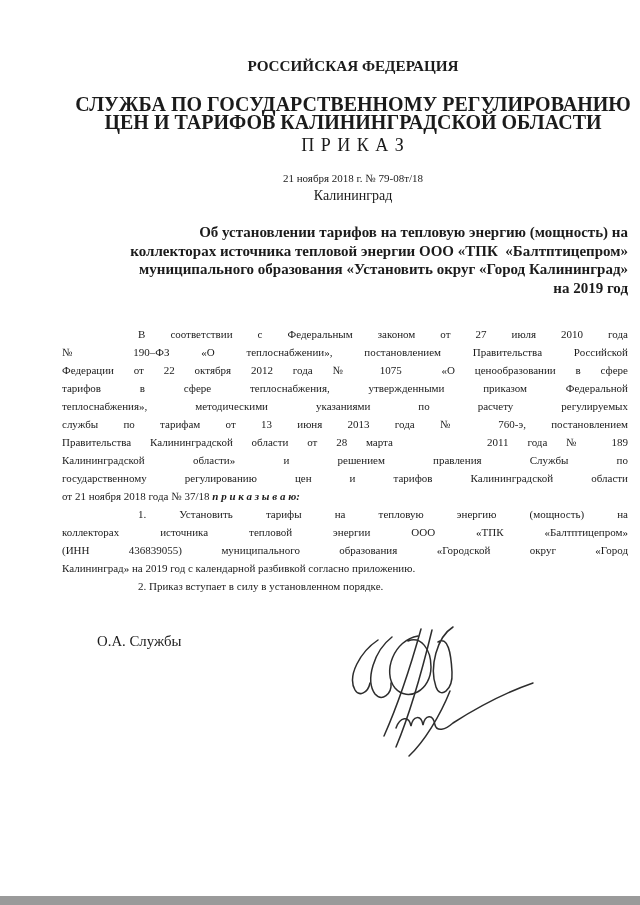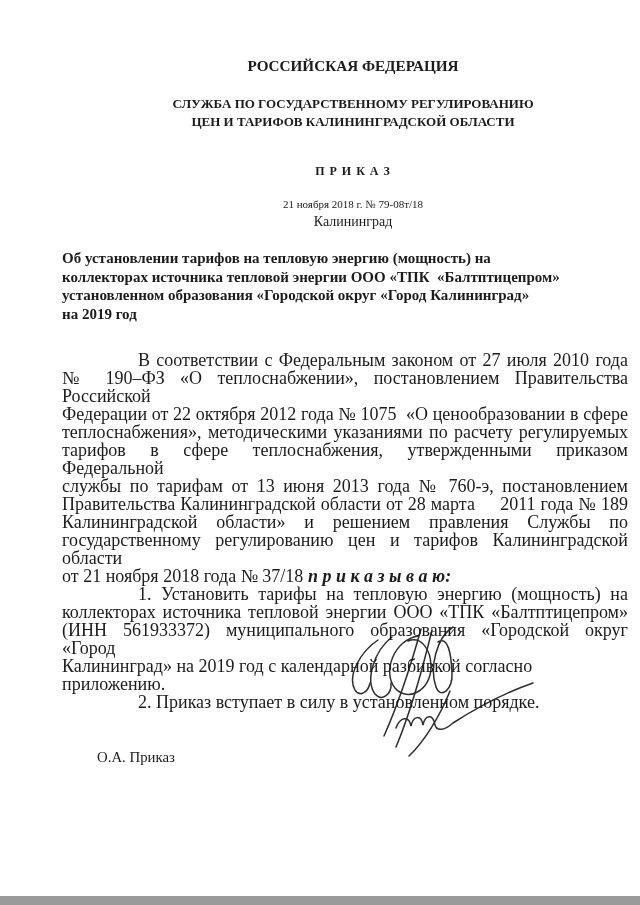--- a/index.html
+++ b/index.html
@@ -9,28 +9,28 @@
     margin:0 auto;
     background:#ffffff;
     color:#1b1b1b;
     font-family:"Liberation Serif", serif;
     box-sizing:border-box;
     padding-top:57px;
     overflow:hidden;
   }
   .head { width:566px; margin-left:70px; text-align:center; }
   .h-country { font-size:15.2px; font-weight:bold; line-height:18px; }
-  .agency { margin-top:20px; font-size:13px; font-weight:bold; line-height:18px; }
-  .prikaz  { margin-top:31px; font-size:12px; font-weight:bold; letter-spacing:1px; line-height:18px; }
+  .agency { margin-top:20px; font-size:20px; font-weight:bold; line-height:18px; }
+  .prikaz  { margin-top:5px; font-size:18px; font-weight:normal; letter-spacing:1px; line-height:18px; }
   .date    { margin-top:16px; font-size:11px; line-height:17px; }
   .city    { font-size:14px; line-height:17px; }
   .title { width:566px; margin-left:62px; margin-top:19px; }
-  .tline { text-align:left; font-weight:bold; font-size:15px; line-height:18.5px; }
+  .tline { text-align:right; font-weight:bold; font-size:15px; line-height:18.5px; }
   .body  { width:566px; margin-left:62px; margin-top:28px; }
-  .bline { font-size:18px; line-height:18px; white-space:pre-wrap; }
+  .bline { font-size:11px; line-height:18px; white-space:pre-wrap; }
   .bline.just { text-align:justify; text-align-last:justify; }
   .bline.ind  { text-indent:76px; }
   .bline .b { font-weight:bold;font-style:italic; }
   .bline .u { text-decoration-thickness:1px; text-underline-offset:2px; }
   .sig-row {
     width:566px; margin-left:62px; margin-top:37px;
     display:flex; justify-content:space-between;
     box-sizing:border-box; padding-left:35px; padding-right:16px;
     font-size:14.8px; line-height:18px;
   }
@@ -53,44 +53,44 @@
       <div>ЦЕН И ТАРИФОВ КАЛИНИНГРАДСКОЙ ОБЛАСТИ</div>
     </div>
     <div class="prikaz">П Р И К А З</div>
     <div class="date">21 ноября 2018 г. № 79-08т/18</div>
     <div class="city">Калининград</div>
   </div>
 
   <div class="title">
       <div class="tline"><span>Об установлении тарифов на тепловую энергию (мощность) на</span></div>
       <div class="tline"><span>коллекторах источника тепловой энергии ООО «ТПК &nbsp;«Балтптицепром»</span></div>
-      <div class="tline"><span>установленном образования «Городской округ «Город Калининград»</span></div>
+      <div class="tline"><span>муниципального образования «Установить округ «Город Калининград»</span></div>
       <div class="tline"><span>на 2019 год</span></div>
     </div>
 
   <div class="body">
       <div class="bline just ind"><span>В соответствии с Федеральным законом от 27 июля 2010 года</span></div>
       <div class="bline just"><span>№ 190–ФЗ «О теплоснабжении», постановлением Правительства </span><span class="u">Российской</span></div>
       <div class="bline just"><span>Федерации от 22 октября 2012 года № 1075 &nbsp;«О </span><span class="u">ценообразовании</span><span> в сфере</span></div>
+      <div class="bline just"><span>тарифов в сфере теплоснабжения, утвержденными приказом Федеральной</span></div>
       <div class="bline just"><span>теплоснабжения», методическими указаниями по расчету регулируемых</span></div>
-      <div class="bline just"><span>тарифов в сфере теплоснабжения, утвержденными приказом Федеральной</span></div>
       <div class="bline just"><span>службы по тарифам от 13 июня 2013 года № 760-э, постановлением</span></div>
       <div class="bline just"><span>Правительства Калининградской области от 28 марта &nbsp;&nbsp;&nbsp; 2011 года № 189</span></div>
       <div class="bline just"><span>Калининградской области» и решением правления Службы по</span></div>
       <div class="bline just"><span>государственному регулированию цен и тарифов Калининградской области</span></div>
       <div class="bline"><span>от 21 ноября 2018 года № 37/18 </span><span class="b">п р и к а з ы в а ю:</span></div>
       <div class="bline just ind"><span>1. Установить тарифы на тепловую энергию (мощность) на</span></div>
       <div class="bline just"><span>коллекторах источника тепловой энергии ООО «ТПК «Балтптицепром»</span></div>
-      <div class="bline just"><span>(ИНН 561933372) муниципального образования «Городской округ «Город</span></div>
+      <div class="bline just"><span>(ИНН 436839055) муниципального образования «Городской округ «Город</span></div>
       <div class="bline"><span>Калининград» на 2019 год с календарной разбивкой согласно приложению.</span></div>
       <div class="bline ind"><span>2. Приказ вступает в силу в установленном порядке.</span></div>
     </div>
 
   <div class="sig-row">
-    <span>О.А. Приказ</span>
+    <span>О.А. Службы</span>
   </div>
 
   <svg class="sig" viewBox="0 0 220 180" aria-hidden="true">
     <path d="M 46 16 C 28 28, 15 52, 23 66 C 27 73, 36 69, 38 59"></path>
     <path d="M 60 13 C 42 27, 33 56, 43 70 C 50 78, 60 70, 59 59"></path>
     <path d="M 86 12 C 62 16, 50 48, 63 64 C 76 79, 99 66, 99 43 C 99 25, 89 12, 76 17"></path>
     <path d="M 121 3 C 105 13, 97 43, 104 63 C 108 75, 121 67, 120 48 C 119 29, 116 12, 106 18"></path>
     <path d="M 89 5 C 79 41, 64 85, 52 112"></path>
     <path d="M 100 6 C 91 43, 77 92, 64 123"></path>
     <path d="M 118 67 C 108 92, 92 118, 77 132"></path>

